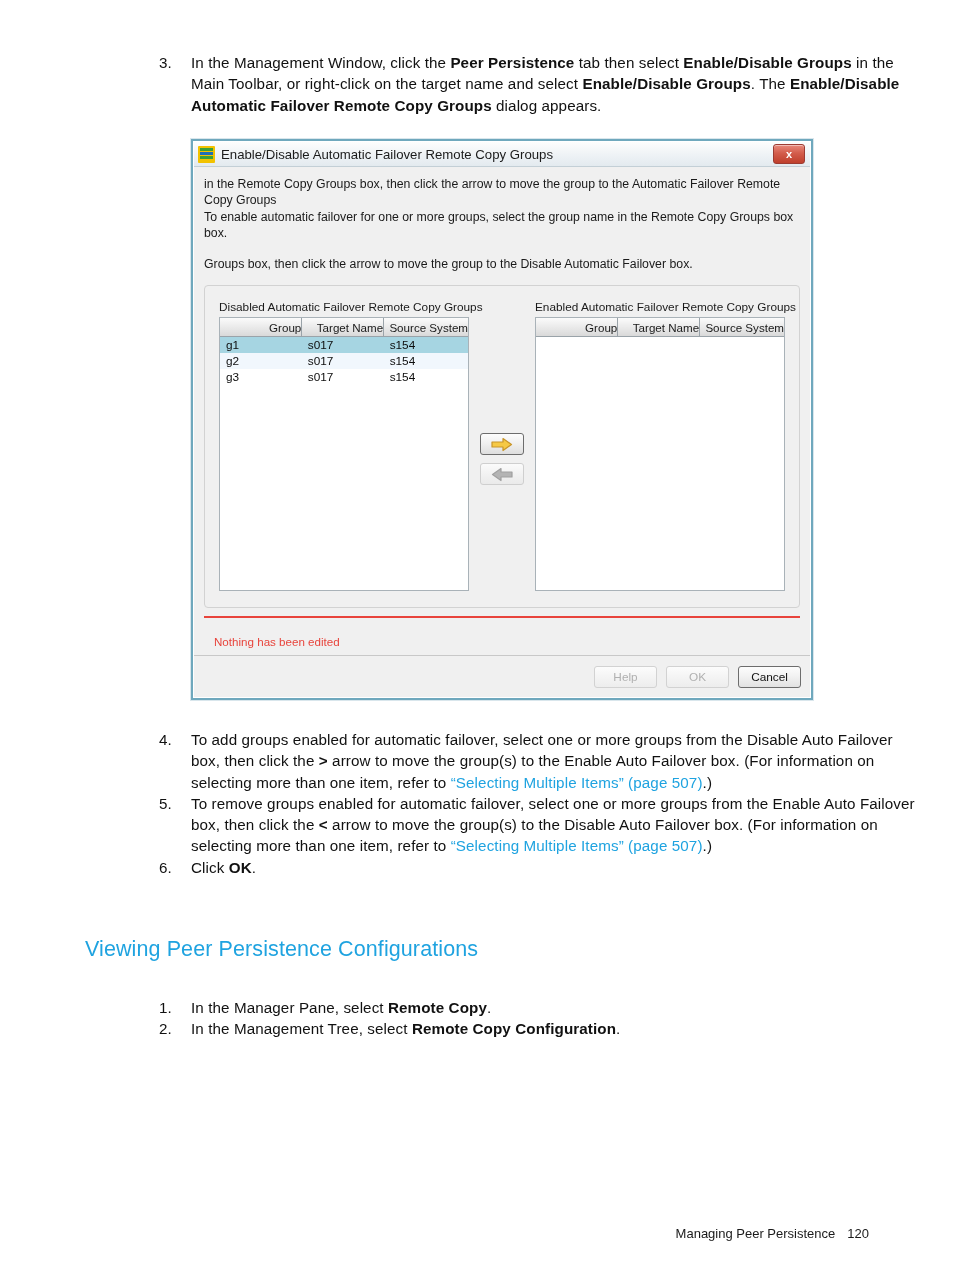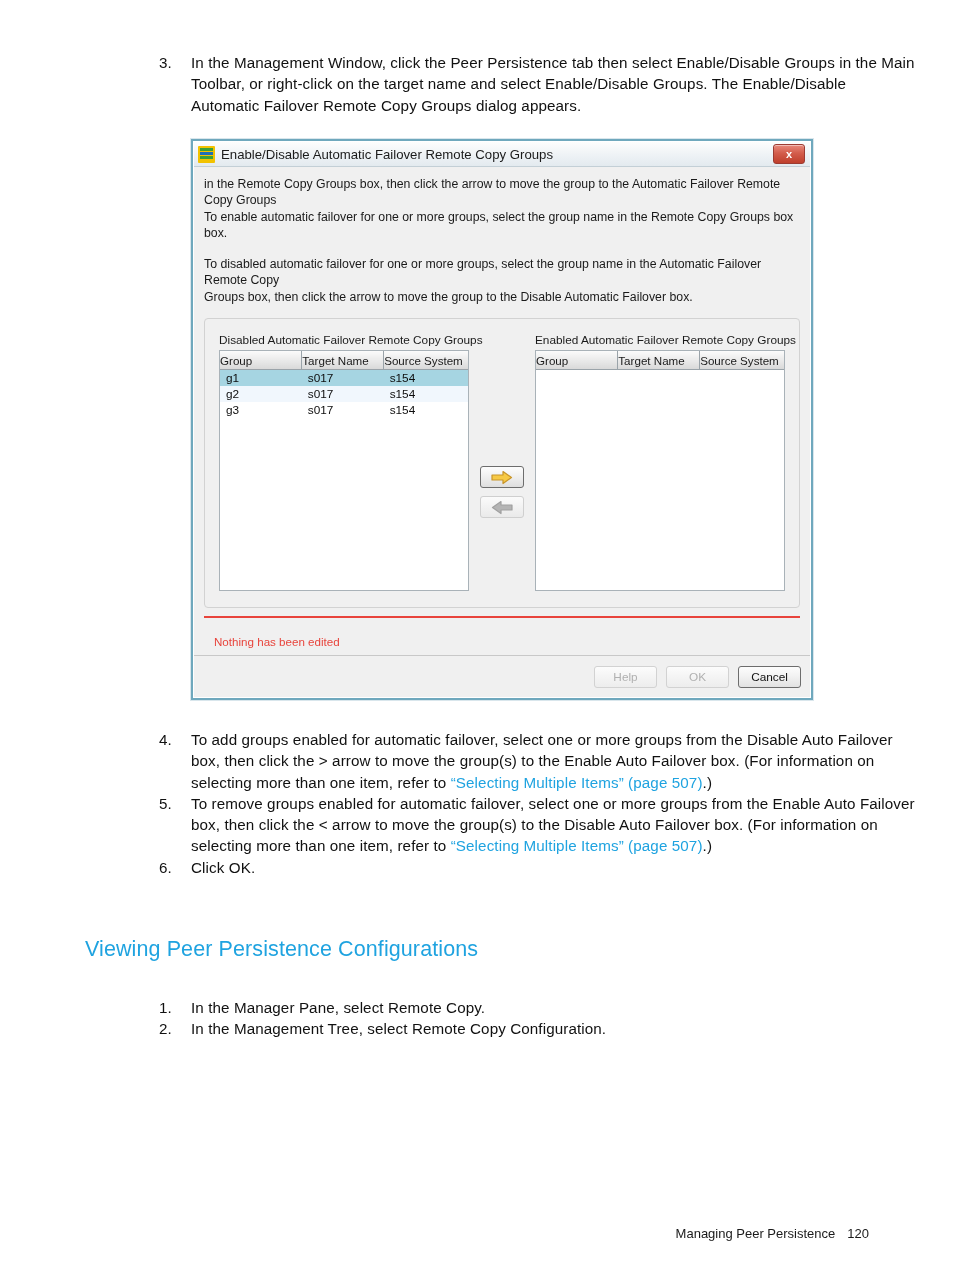--- a/index.html
+++ b/index.html
@@ -39,21 +39,21 @@
   .step-num {
     width: 36px;
     flex: 0 0 36px;
     text-align: left;
     padding-left: 4px;
     box-sizing: border-box;
   }
   .step-body {
     flex: 1 1 auto;
   }
-  b, strong { font-weight: normal; }
+  b, strong { font-weight: bold; }
   .link {
     color: #1fa3e0;
     margin-top: 29px;
   }
 
   
   .dialog {
     position: absolute;
     left: 191px;
     top: 139px;
@@ -189,21 +189,21 @@
     table-layout: fixed;
     font-size: 11.8px;
   }
   table.tbl thead th {
     background: linear-gradient(#fbfbfb, #e7e7e7 60%, #d9d9d9);
     border-right: 1px solid #9aa3a9;
     border-bottom: 1px solid #9aa3a9;
     font-weight: normal;
     color: #1a1a1a;
     height: 18px;
-    text-align: left;
+    text-align: right;
     font-size: 11.6px;
     padding: 0;
   }
   table.tbl thead th:last-child { border-right: none; }
   table.tbl tbody td {
     height: 16px;
     padding: 0 0 0 6px;
     color: #0d0d0d;
     font-size: 11.8px;
     white-space: nowrap;
@@ -324,21 +324,20 @@
         <span class="close-btn">x</span>
       </div>
 
       <div class="dialog-body">
 
         <div class="intro">
           <p>in the Remote Copy Groups box, then click the arrow to move the group to the Automatic Failover Remote Copy Groups</p>
           <p>To enable automatic failover for one or more groups, select the group name in the Remote Copy Groups box</p>
           <p>box.</p>
           <div class="gap"></div>
-          <p>To disabled automatic failover for one or more groups, select the group name in the Automatic Failover Remote Copy</p>
           <p>Groups box, then click the arrow to move the group to the Disable Automatic Failover box.</p>
         </div>
 
         <div class="panel">
 
           <div class="list-col">
             <div class="list-caption">Disabled Automatic Failover Remote Copy Groups</div>
             <div class="grid">
               <table class="tbl">
                 <colgroup>

